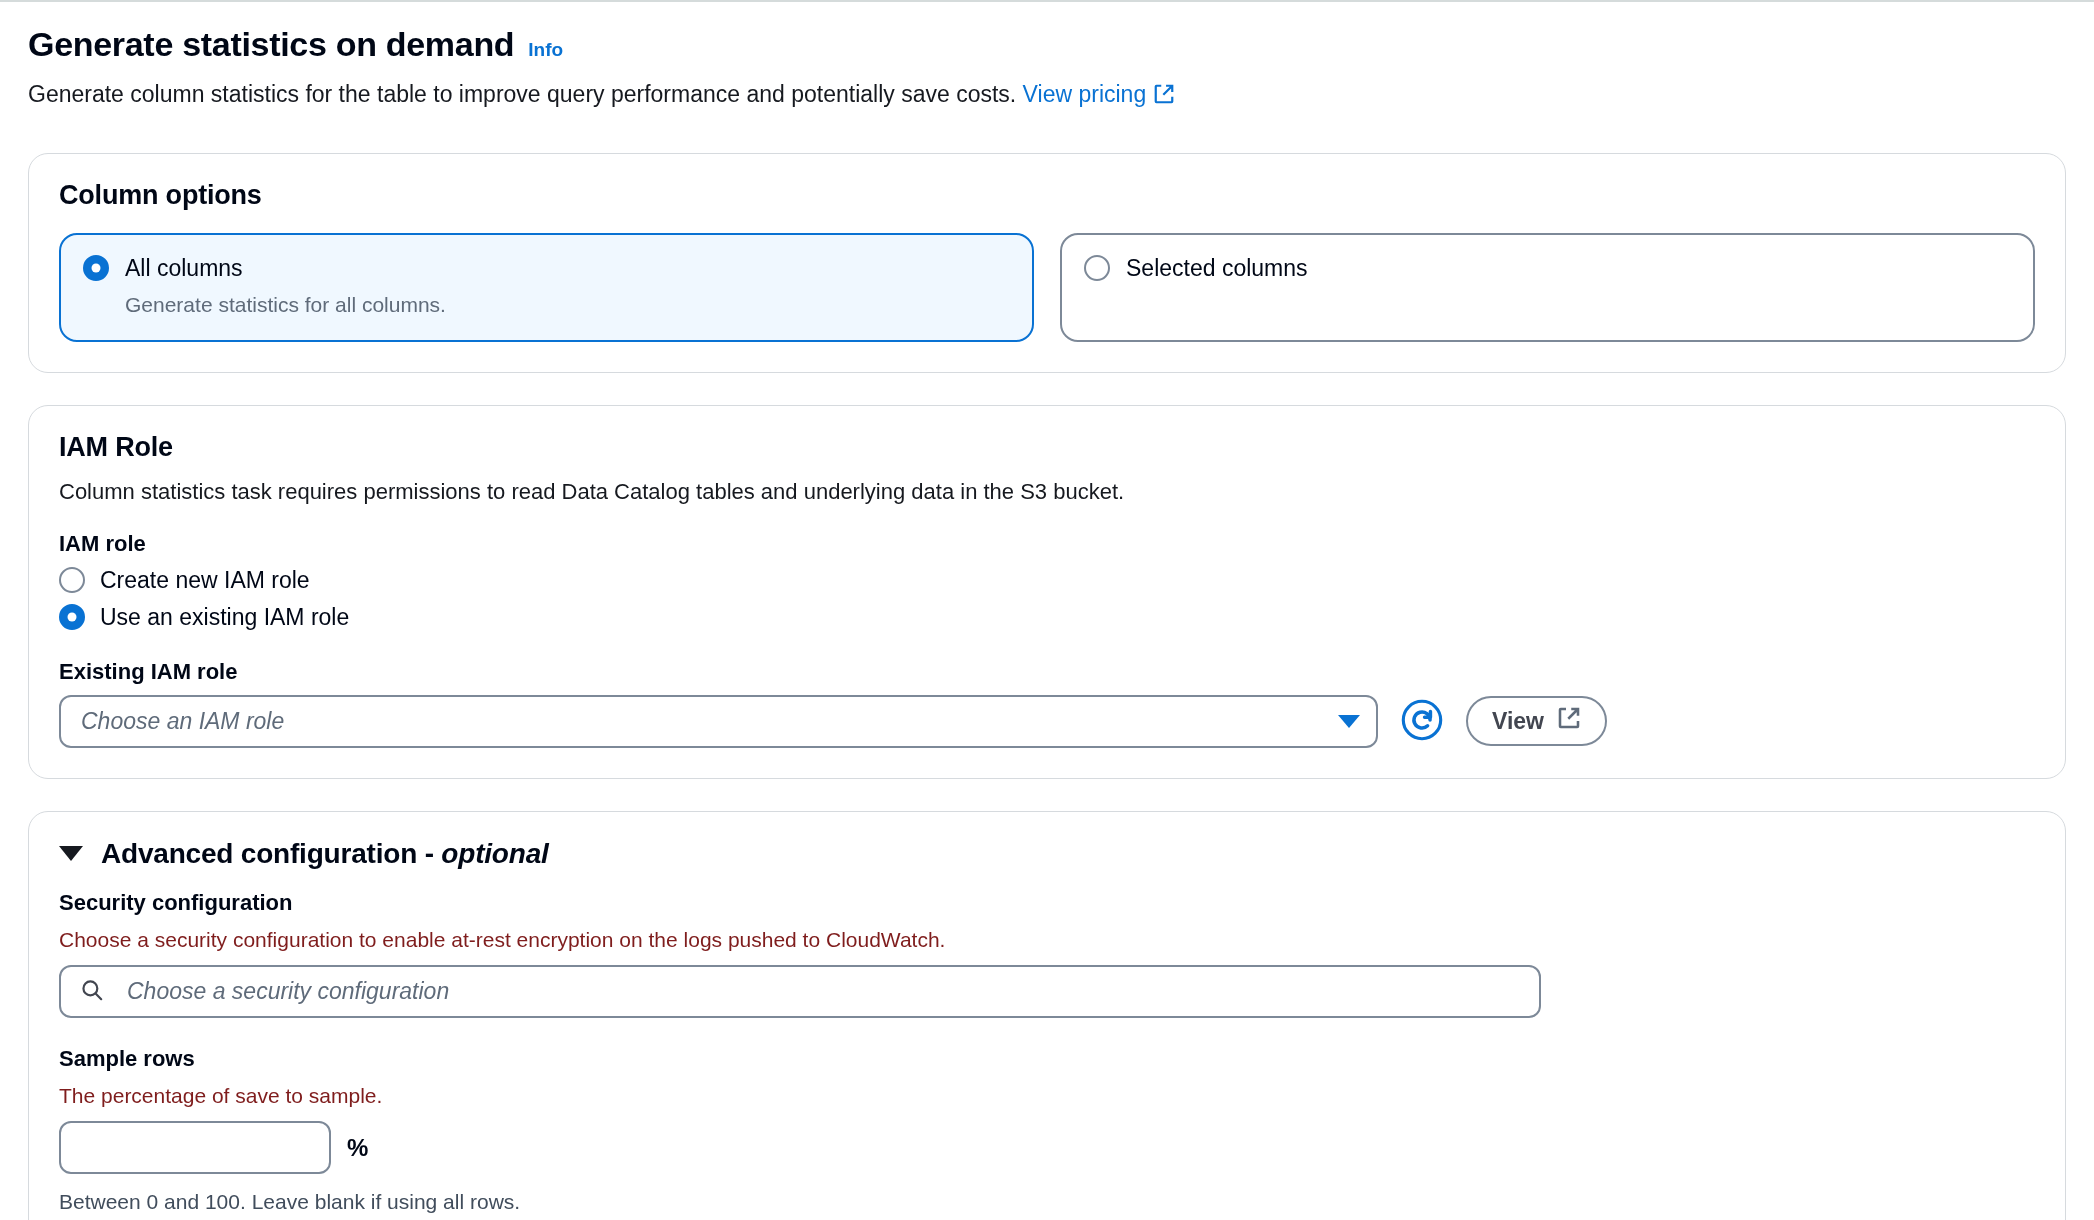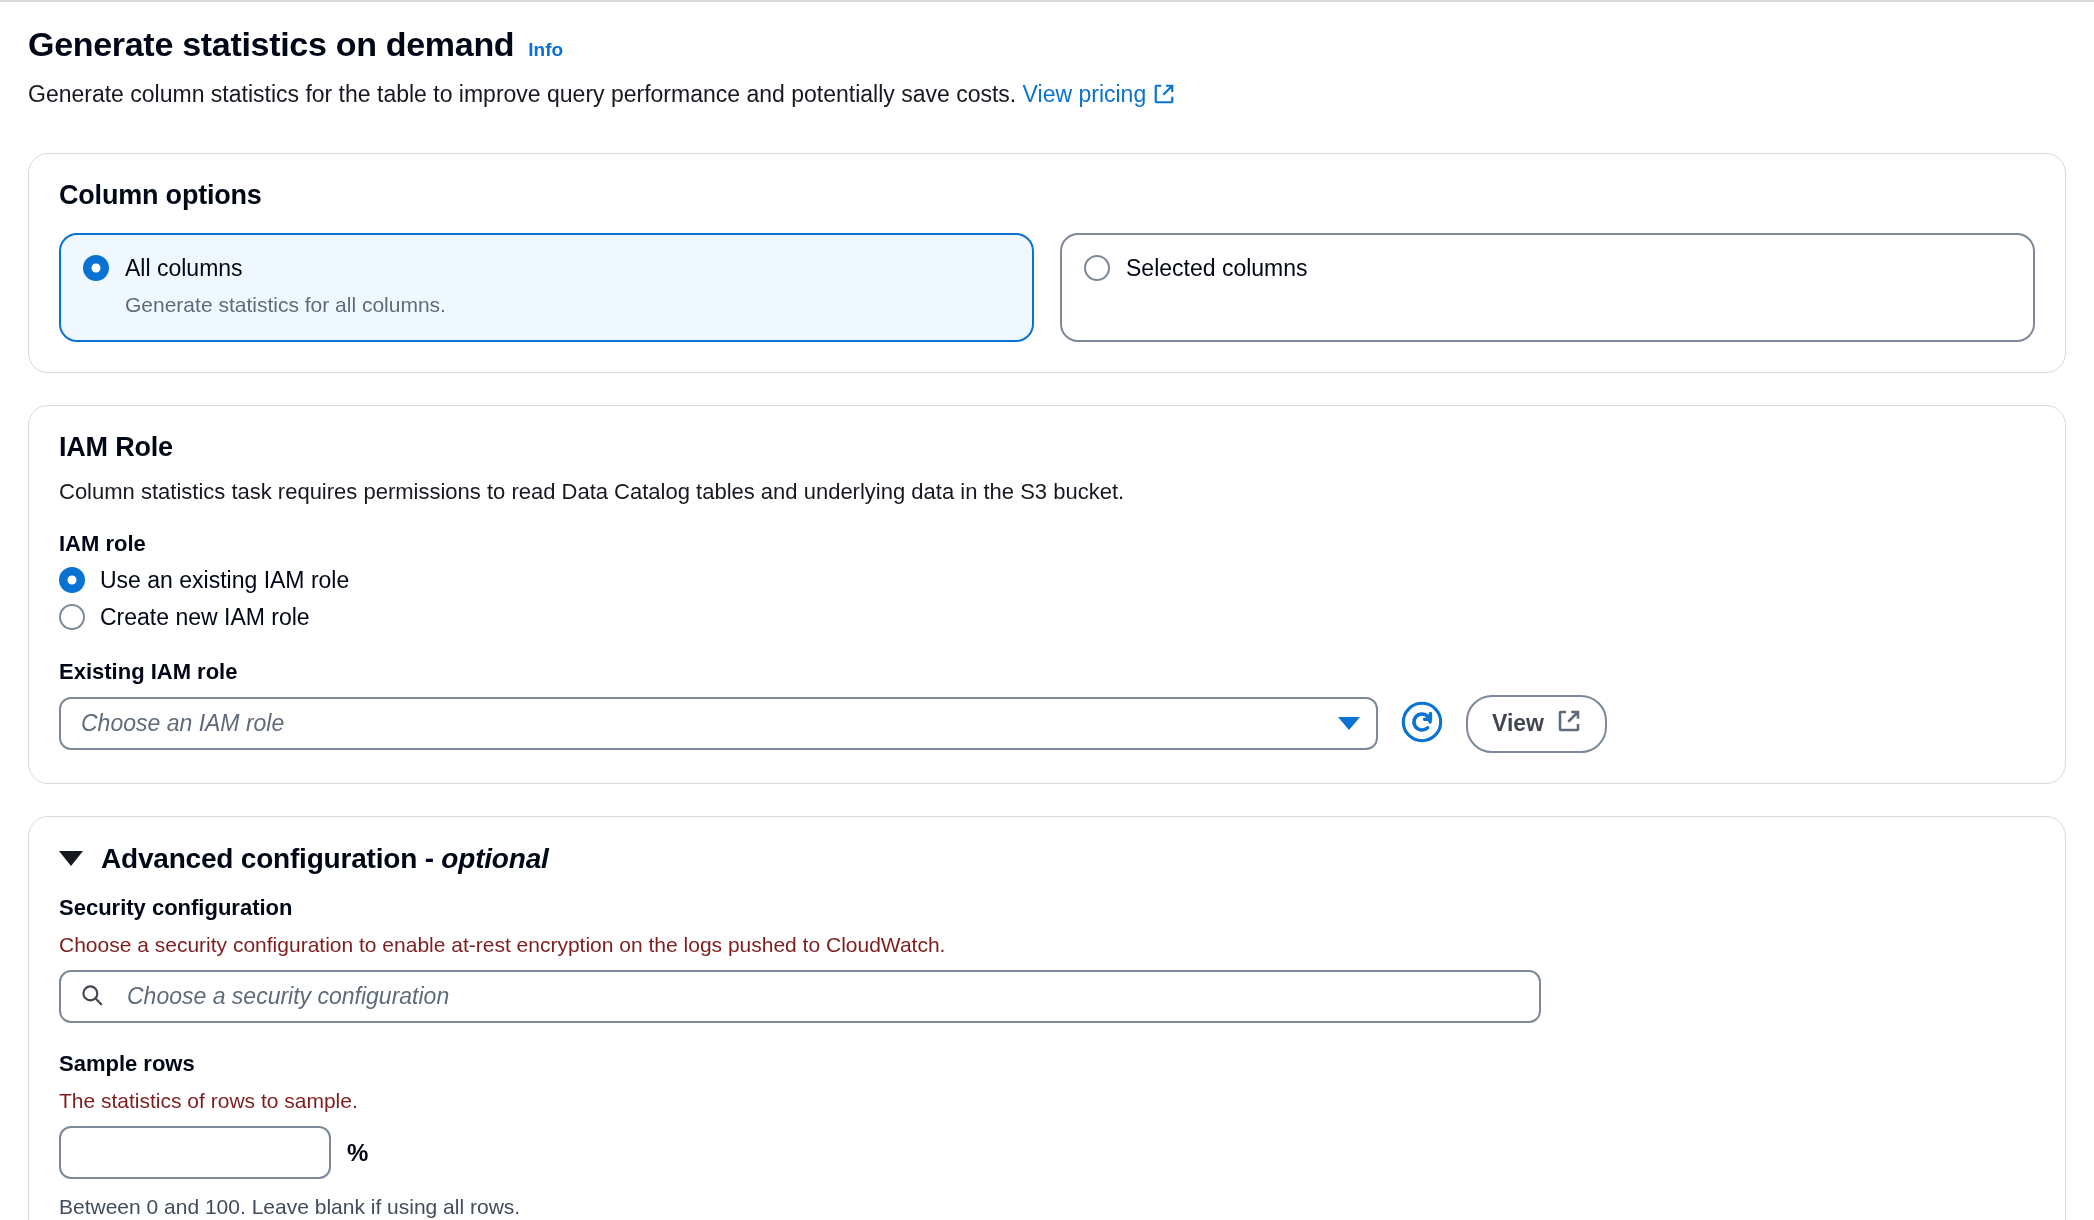--- a/index.html
+++ b/index.html
@@ -188,21 +188,21 @@
   .refresh-btn {
     width: 48px; height: 48px;
     border-radius: 50%;
     display: flex; align-items: center; justify-content: center;
     cursor: pointer;
     background: transparent;
     border: none;
     padding: 0;
   }
   .view-btn {
-    height: 58px;
+    height: 50px;
     border: 2px solid #7d8998;
     border-radius: 26px;
     background: #ffffff;
     display: flex;
     align-items: center;
     gap: 13px;
     padding: 0 24px;
     cursor: pointer;
     font-size: 23px;
     font-weight: 700;
@@ -314,27 +314,27 @@
       </div>
     </div>
 
     <div class="card">
       <h2 class="card-title">IAM Role</h2>
       <div class="card-subtitle">Column statistics task requires permissions to read Data Catalog tables and underlying data in the S3 bucket.</div>
 
       <div class="field-label">IAM role</div>
 
       <div class="radio-row">
+        <span class="radio"></span>
+        <span class="rlabel">Create new IAM role</span>
+      </div>
+
+      <div class="radio-row">
         <span class="radio on"></span>
         <span class="rlabel">Use an existing IAM role</span>
-      </div>
-
-      <div class="radio-row">
-        <span class="radio"></span>
-        <span class="rlabel">Create new IAM role</span>
       </div>
 
       <div class="section-gap">
         <div class="field-label">Existing IAM role</div>
         <div class="select-row">
           <div class="select">
             <span class="placeholder">Choose an IAM role</span>
             <span class="caret"></span>
           </div>
           <button class="refresh-btn">
@@ -372,21 +372,21 @@
               <circle cx="10.5" cy="10.5" r="6.4" fill="none" stroke="#424650" stroke-width="2"></circle>
               <path d="M15.3 15.3L20.5 20.5" stroke="#424650" stroke-width="2" stroke-linecap="round"></path>
             </svg>
           </span>
           <span class="placeholder">Choose a security configuration</span>
         </div>
       </div>
 
       <div class="section-gap">
         <div class="field-label">Sample rows</div>
-        <div class="field-desc">The statistics of rows to sample.</div>
+        <div class="field-desc">The percentage of save to sample.</div>
         <div class="pct-row">
           <input class="pct-input" type="text" value="" style="">
           <span class="pct-sign">%</span>
         </div>
         <div class="hint">Between 0 and 100. Leave blank if using all rows.</div>
       </div>
     </div>
 
   </div>
 

